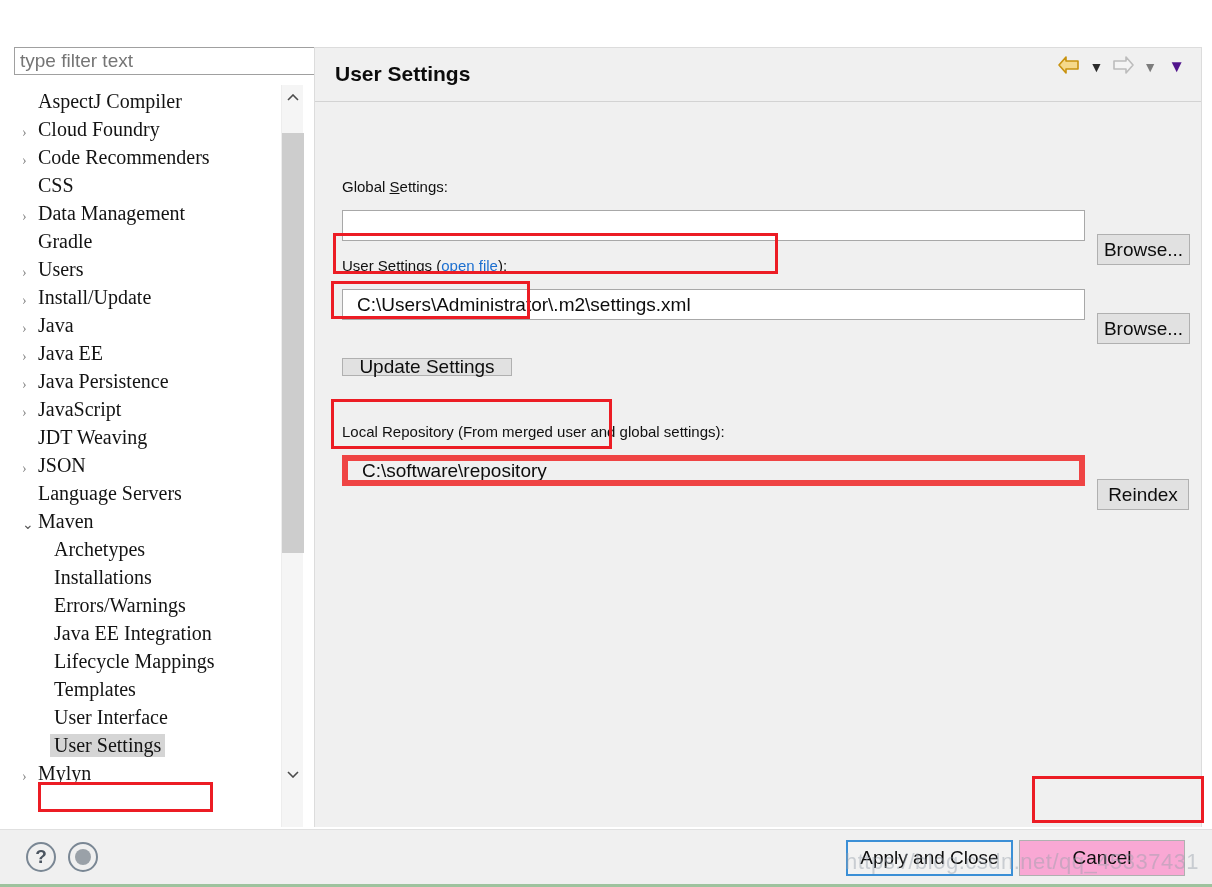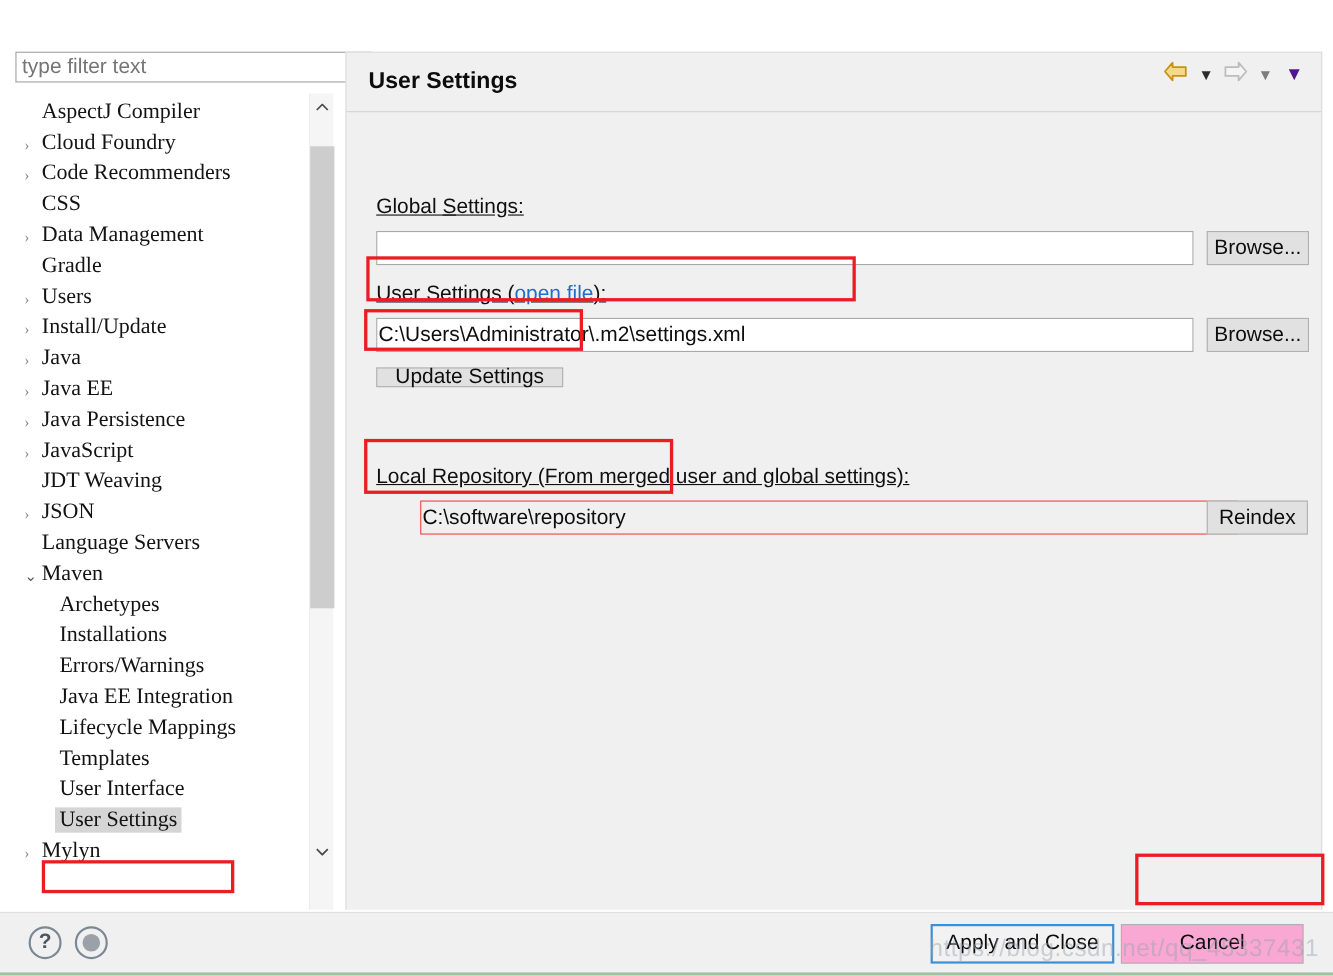--- a/index.html
+++ b/index.html
@@ -140,50 +140,50 @@
     font-size: 14px; color: #2b2b2b;
     padding: 0 4px;
   }
   .nav-icons .caret.gray { color: #7c7c7c; }
   .nav-icons .caret.purple { color: #50148c; font-size: 17px; }
 
   .panel-body { position: relative; }
 
   .field-label {
     position: absolute;
-    font-size: 19px;
+    font-size: 15px;
     color: #101010;
     white-space: nowrap;
-    text-decoration: underline;
   }
   .field-label u { text-decoration: underline; }
   .link { color: #1c6fd0; }
 
   .text-input {
     position: absolute;
     border: 1px solid #a8a8a8;
     background: #ffffff;
     font-family: "Liberation Sans", sans-serif;
     font-size: 19px;
     color: #0d0d0d;
-    padding: 0 1px;
+    padding: 0 14px;
     outline: none;
   }
-  .text-input.readonly { background: #f0f0f0; border: 1px solid #ef4444; margin-left: 40px; }
+  .text-input.readonly { background: #f0f0f0; border: 6px solid #ef4444; }
 
   .btn {
     position: absolute;
     background: #e1e1e1;
     border: 1px solid #b0b0b0;
     font-family: "Liberation Sans", sans-serif;
     font-size: 19px;
     color: #0d0d0d;
     display: flex; align-items: center; justify-content: center;
     cursor: default;
     white-space: nowrap;
+    margin-top: 24px;
   }
 
   
   .redbox {
     position: absolute;
     border: 3px solid #ec1c24;
     pointer-events: none;
     background: transparent;
   }
 

